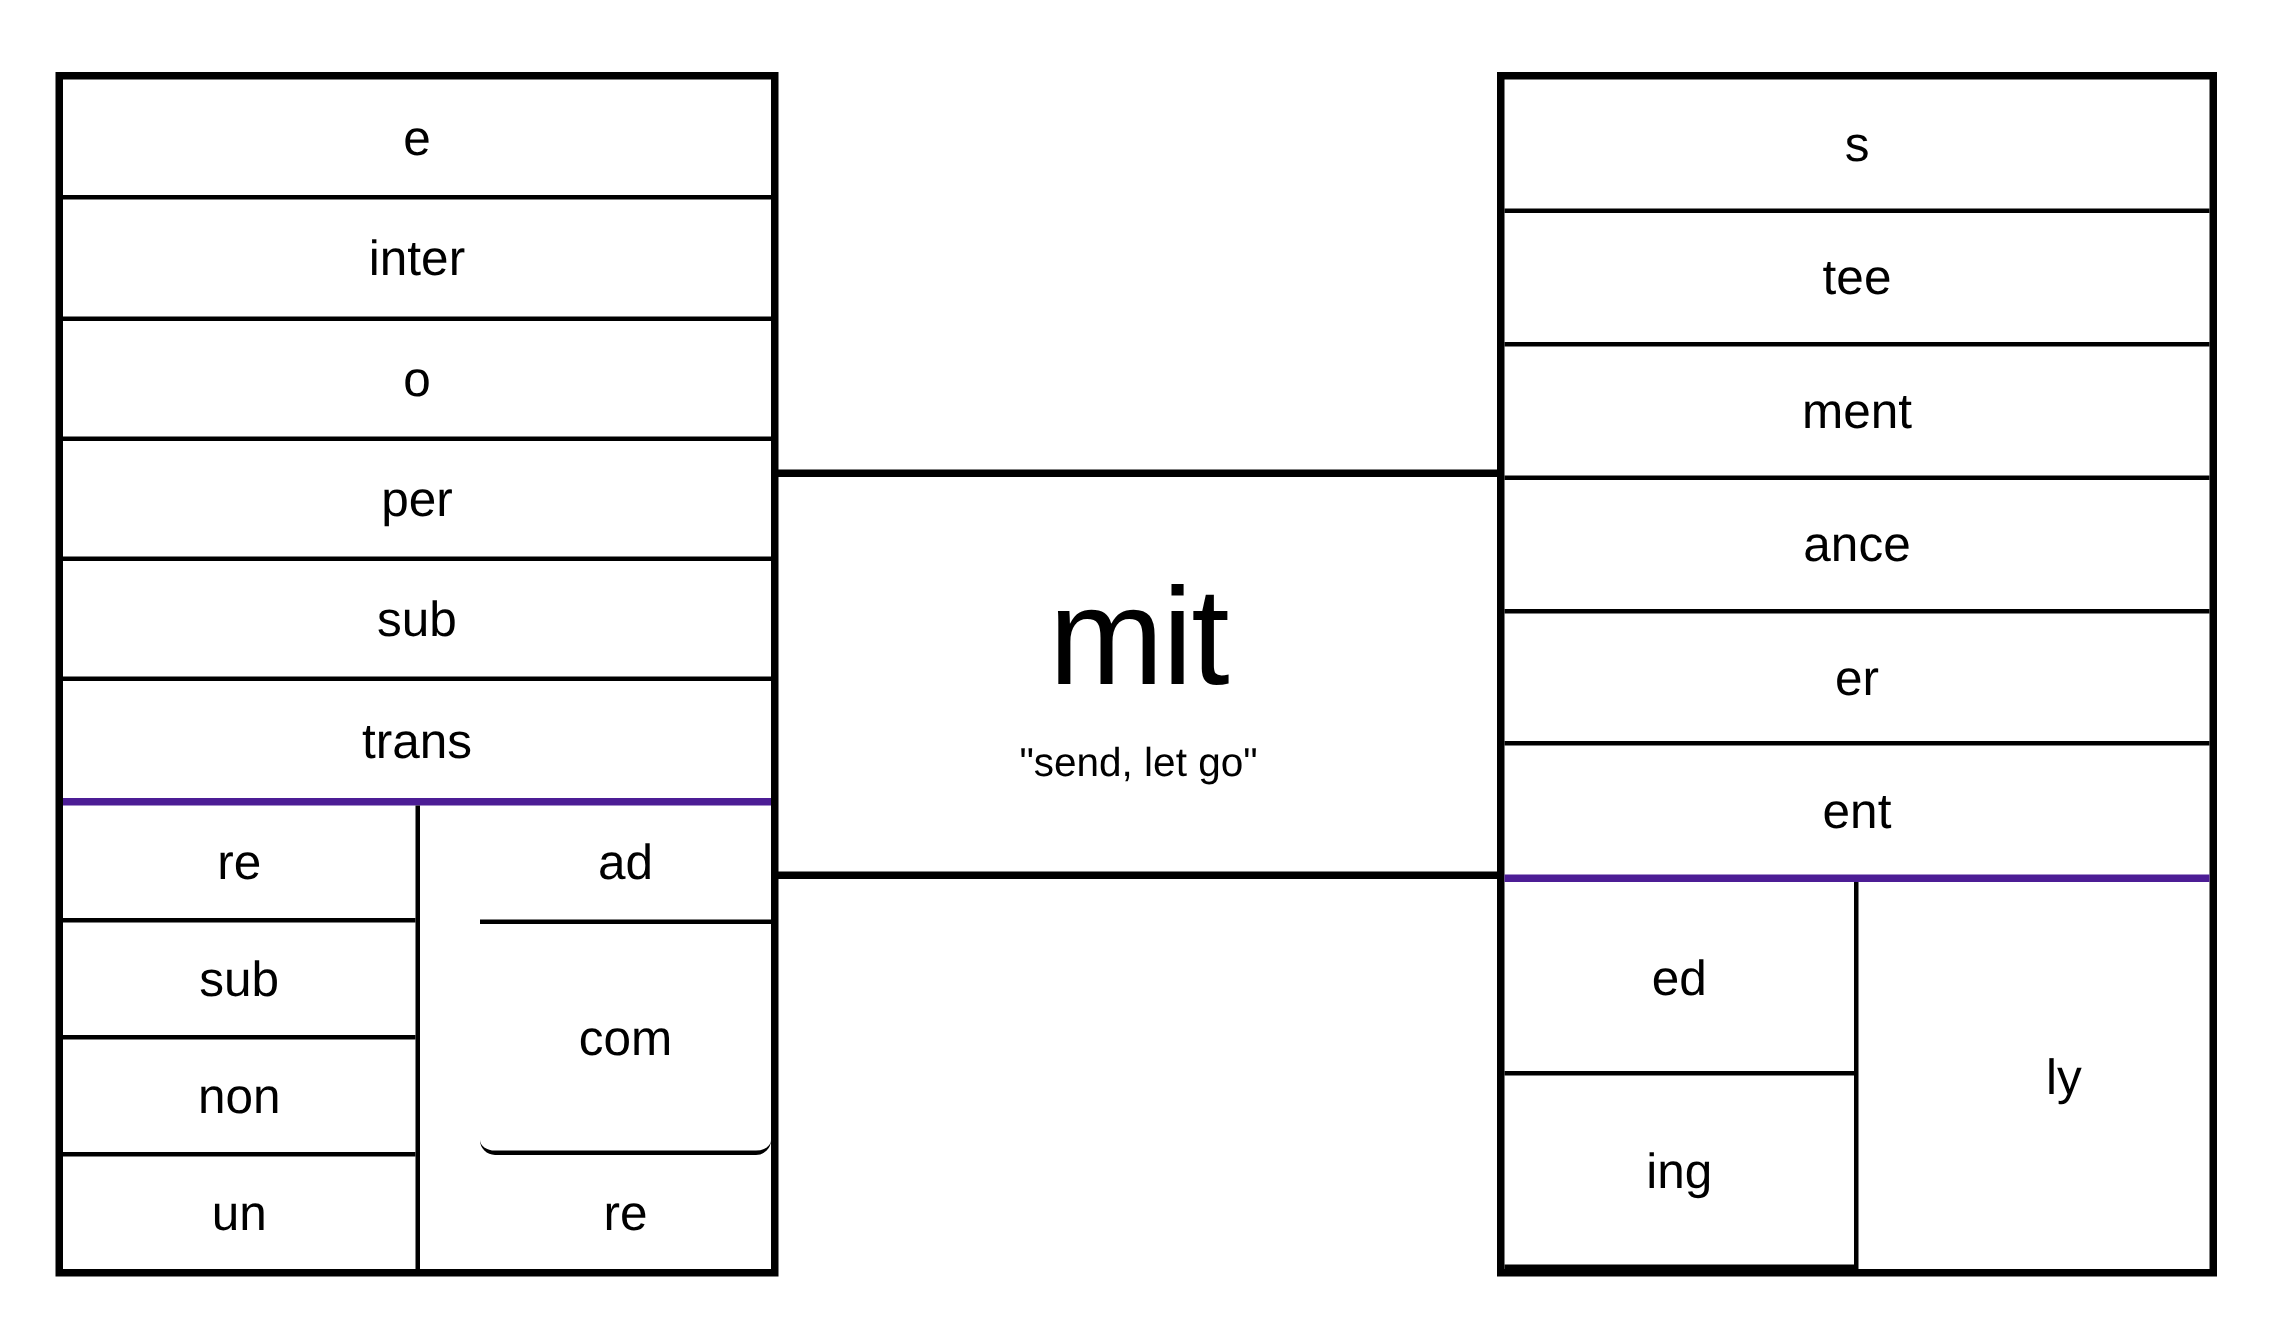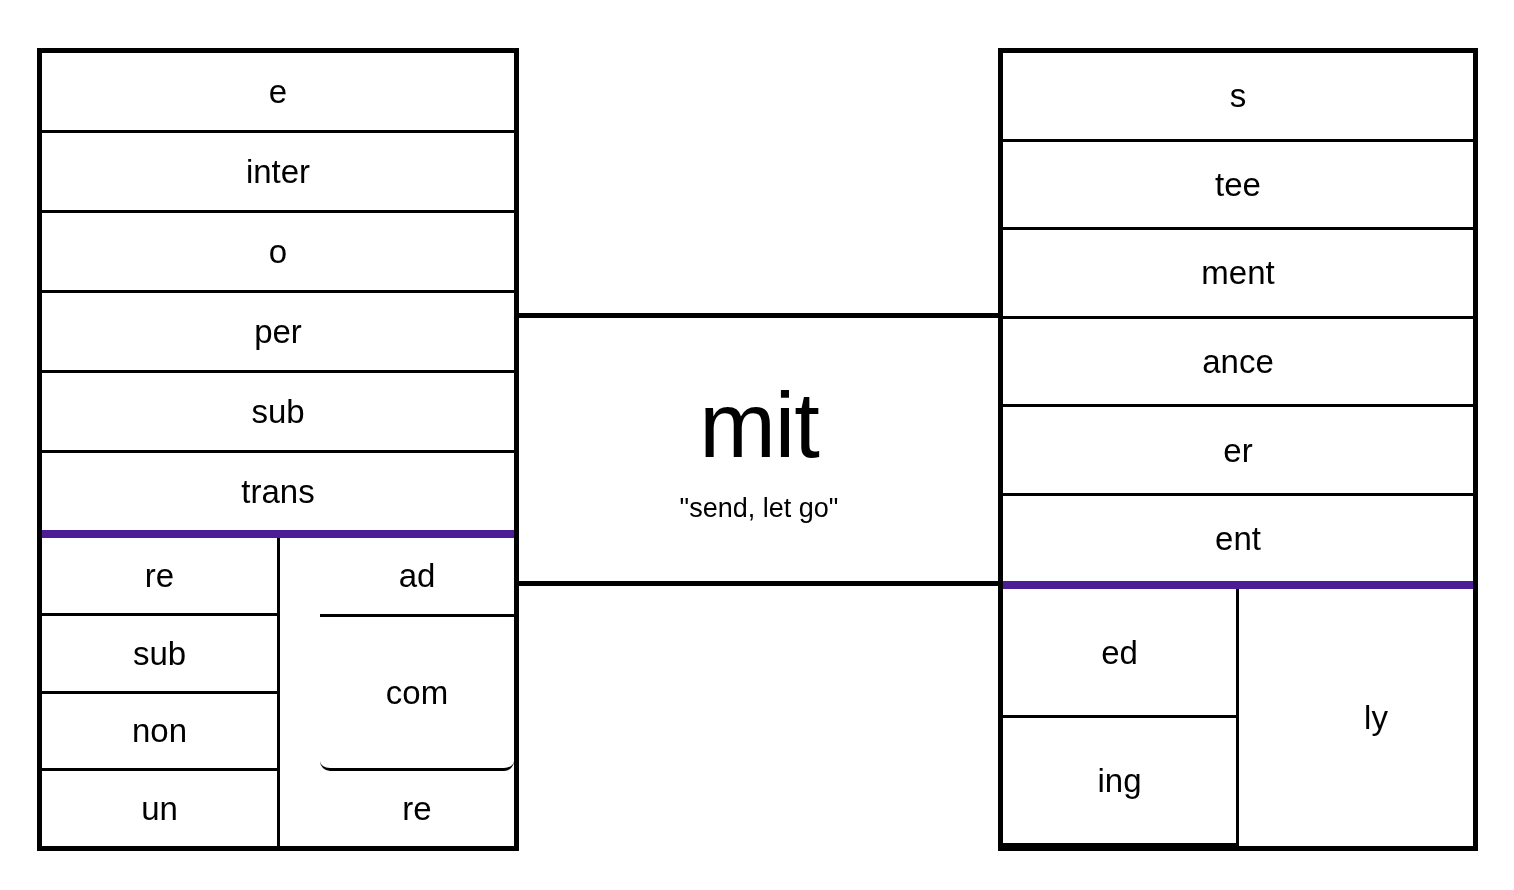--- a/index.html
+++ b/index.html
@@ -47,21 +47,21 @@
     flex: 1 1 0;
     display: flex;
     align-items: center;
     justify-content: center;
     border-bottom: 3px solid #000000;
     font-size: 33px;
     line-height: 1;
     white-space: nowrap;
   }
   .row.last-plain {
-    border-bottom: 8px solid #4c1d95;
+    border-bottom: 5px solid #4c1d95;
   }
 
   
   .split-region {
     box-sizing: border-box;
     display: flex;
     flex-direction: row;
   }
   #prefix-split { flex: 4 1 0; }
   #suffix-split { flex: 3 1 0; gap: 40px; }

